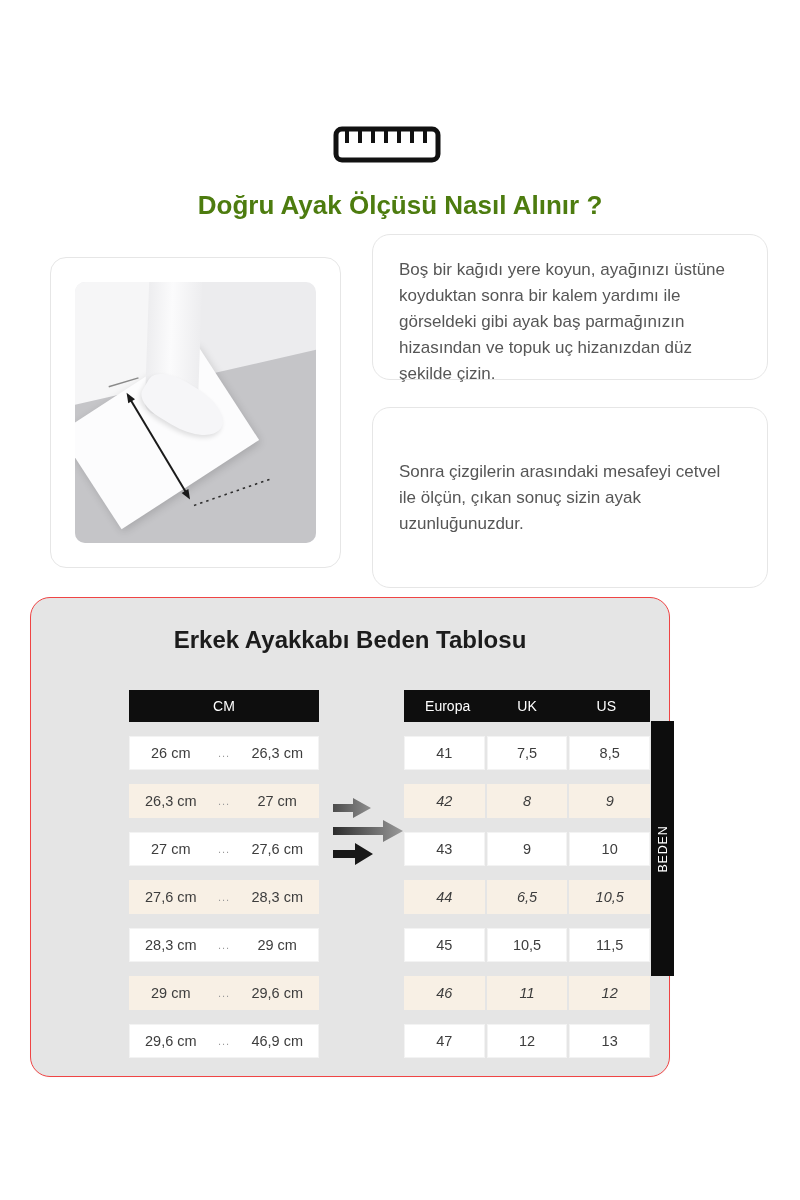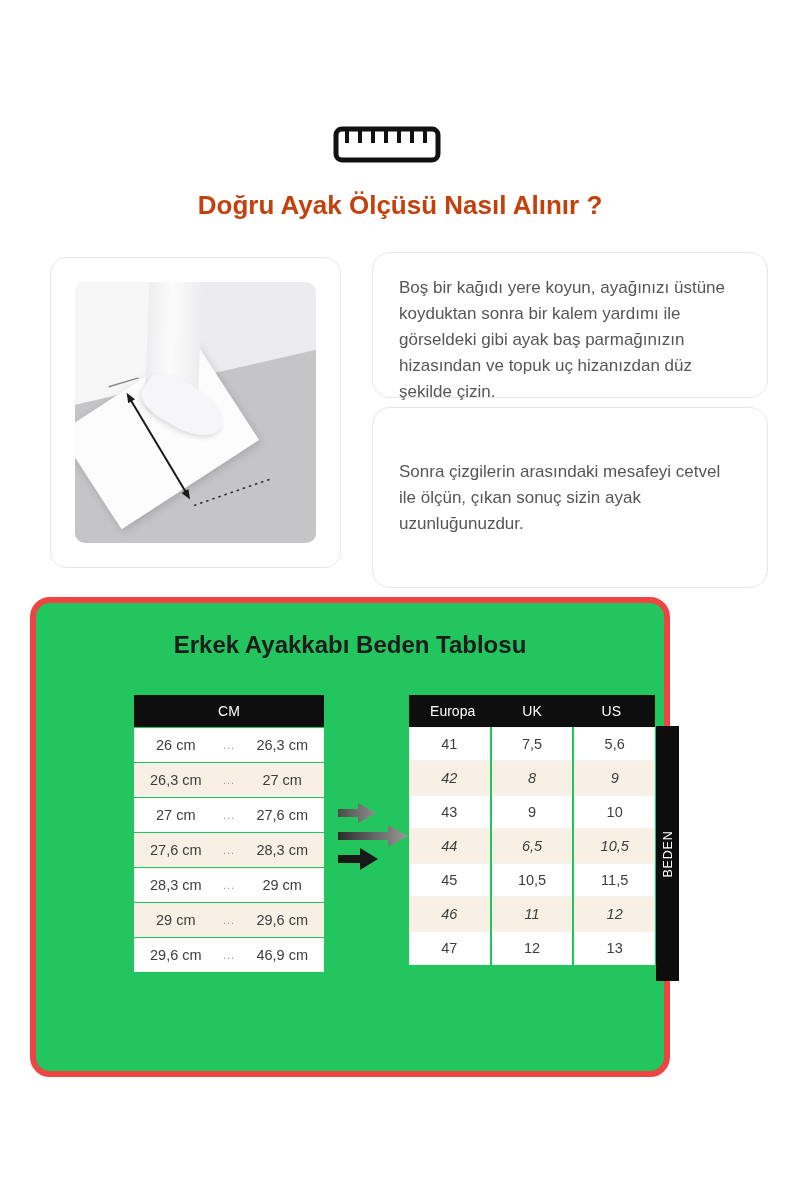--- a/index.html
+++ b/index.html
@@ -3,21 +3,21 @@
 <meta charset="utf-8">
 <style>
   * { margin:0; padding:0; box-sizing:border-box; }
   html,body { background:#fff; }
   body { font-family:"Liberation Sans", sans-serif; }
   .page { position:relative; width:800px; height:1200px; background:#ffffff; overflow:hidden; }
 
   
   .ruler-wrap { position:absolute; left:333px; top:126px; width:108px; height:37px; }
   .page-title { position:absolute; left:0; top:190px; width:800px; text-align:center;
-                font-size:26px; font-weight:700; color:#c2410c; letter-spacing:0; }
+                font-size:26px; font-weight:700; color:#4d7c0f; letter-spacing:0; }
 
   
   .photo-card { position:absolute; left:50px; top:257px; width:291px; height:311px;
                 background:#fff; border:1px solid #e6e6e6; border-radius:16px; }
   .photo { position:absolute; inset:24px; border-radius:10px; overflow:hidden; background:#ececee; }
   .photo .wall-left { position:absolute; left:0; top:0; width:41%; height:60%; background:#f6f6f7; }
   .photo .wall-seam { position:absolute; left:40.5%; top:0; width:2px; height:55%; background:#dededf; }
   .photo .floor { position:absolute; inset:0; background:#c5c5c8;
                   clip-path:polygon(0 47%, 100% 26%, 100% 100%, 0 100%); }
   .photo .paper { position:absolute; left:1%; top:37%; width:68%; height:44%; background:#fcfcfd;
@@ -26,48 +26,48 @@
                  background:linear-gradient(90deg,#ededef 0%, #fbfbfc 45%, #ededef 100%);
                  border-radius:0 0 12px 12px; transform:rotate(2deg); }
   .photo .foot { position:absolute; left:27%; top:39%; width:36%; height:17%;
                  background:#f6f6f8; border-radius:46% 58% 62% 40%; transform:rotate(31deg);
                  box-shadow:0 3px 5px rgba(0,0,0,0.12); }
   .photo svg.measure { position:absolute; inset:0; width:100%; height:100%; }
 
   .info-box { position:absolute; width:396px; background:#fff; border:1px solid #e6e6e6;
               border-radius:18px; color:#565656; font-size:17px; line-height:26px;
               display:flex; align-items:center; padding:22px 26px; }
-  .info-box.step1 { left:372px; top:252px; height:146px; align-items:flex-start; }
+  .info-box.step1 { left:372px; top:234px; height:146px; align-items:flex-start; }
   .info-box.step2 { left:372px; top:407px; height:181px; }
 
   
   .section-card { position:absolute; left:30px; top:597px; width:640px; height:480px;
-                  background:#22c55e; border:6px solid #ef4444; border-radius:20px;
+                  background:#e5e5e5; border:1px solid #ef4444; border-radius:20px;
                   box-shadow:0 1px 2px rgba(0,0,0,0.02); }
   .section-title { position:absolute; left:0; top:28px; width:100%; text-align:center;
                    font-size:24px; font-weight:700; color:#1c1c1c; }
 
   .thead { background:#0e0e0e; color:#ffffff; height:32px; display:flex;
            align-items:center; justify-content:center; font-size:14px; font-weight:500; }
 
   .cm-table { position:absolute; left:98px; top:92px; width:190px; }
-  .trow { display:flex; align-items:center; height:34px; margin-top:1px;
+  .trow { display:flex; align-items:center; height:34px; margin-top:14px;
           font-size:14.5px; font-weight:500; color:#3d3d3d; }
   .trow.plain { background:#fff; box-shadow:inset 0 0 0 1px #f3f3f3; }
   .trow.alt   { background:#f8f0e5; }
   .trow .c-from { width:44%; text-align:center; }
   .trow .c-sep  { width:12%; text-align:center; color:#9a9a9a; font-size:11px; letter-spacing:1px; }
   .trow .c-to   { width:44%; text-align:center; }
 
   .arrows-wrap { position:absolute; left:296px; top:196px; width:100px; height:72px; }
 
   .size-table { position:absolute; left:373px; top:92px; width:246px; }
   .size-table .thead { justify-content:space-between; padding:4px; }
   .size-table .thead span { flex:1; text-align:center; }
-  .srow { display:flex; gap:2px; height:34px; margin-top:0; }
+  .srow { display:flex; gap:2px; height:34px; margin-top:14px; }
   .srow .cell { flex:1; display:flex; align-items:center; justify-content:center;
                 font-size:14.5px; font-weight:500; color:#3d3d3d; }
   .srow.plain .cell { background:#fff; box-shadow:inset 0 0 0 1px #f3f3f3; }
   .srow.alt .cell   { background:#f8f0e5;font-style:italic; }
 
   .beden-bar { position:absolute; left:620px; top:123px; width:23px; height:255px;
                background:#0d0d0d; display:flex; align-items:center; justify-content:center; }
   .beden-bar span { display:block; transform:rotate(-90deg); color:#fff; font-size:12.5px;
                     font-weight:500; letter-spacing:0.8px; white-space:nowrap; }
 </style>
@@ -180,21 +180,21 @@
 
     <div class="size-table">
       <div class="thead">
         <span>Europa</span>
         <span>UK</span>
         <span>US</span>
       </div>
       <div class="srow plain">
         <span class="cell">41</span>
         <span class="cell">7,5</span>
-        <span class="cell">5,6</span>
+        <span class="cell">8,5</span>
       </div>
       <div class="srow alt">
         <span class="cell">42</span>
         <span class="cell">8</span>
         <span class="cell">9</span>
       </div>
       <div class="srow plain">
         <span class="cell">43</span>
         <span class="cell">9</span>
         <span class="cell">10</span>

